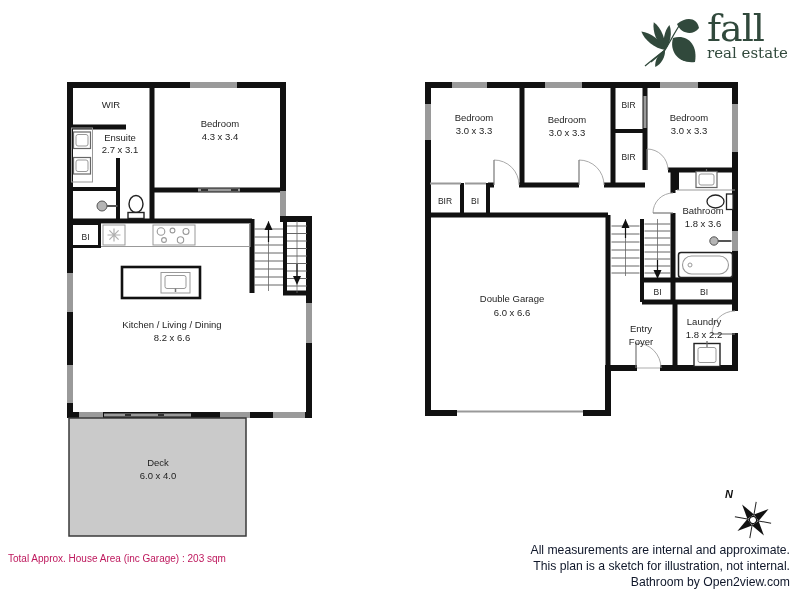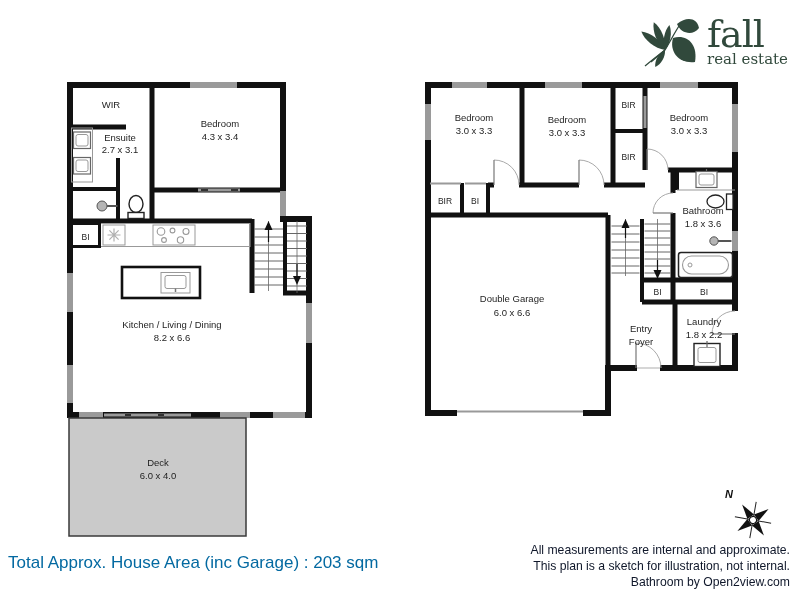--- a/index.html
+++ b/index.html
@@ -14,24 +14,24 @@
   .win{stroke:#9a9a9a;stroke-width:6;fill:none;}
   .win3{stroke:#9a9a9a;stroke-width:3;fill:none;}
   .thin{stroke:#999;stroke-width:1;fill:none;}
   .fix{stroke:#222;fill:#fff;}
   .tread{stroke:#666;stroke-width:1;}
   .mid{stroke:#666;stroke-width:.8;}
   .door{stroke:#aaa;stroke-width:1;fill:none;}
   .leafline{stroke:#777;stroke-width:1.2;fill:none;}
   .arrow{stroke:#111;stroke-width:1.2;fill:none;}
   #logo{position:absolute;top:6px;right:12px;display:flex;align-items:flex-start;color:#31493c;}
-  #logo .txt{margin-top:10px;}
+  #logo .txt{margin-top:4px;}
   #brand{font-family:"DejaVu Serif",serif;font-size:38px;line-height:36px;letter-spacing:-1px;}
   #tagline{font-family:"DejaVu Serif",serif;font-size:15px;text-align:right;margin-top:-2px;}
-  #total-area{position:absolute;left:8px;top:553px;font-size:17px;color:#0369a1;}
+  #total-area{position:absolute;left:8px;top:553px;font-size:10px;color:#be185d;}
   #disclaimer{position:absolute;right:10px;top:542px;text-align:right;font-size:12.2px;
               line-height:16.2px;color:#0f172a;}
   #plan-svg{position:absolute;left:0;top:0;}
   #compass-svg{position:absolute;left:703px;top:480px;}
 </style>
 </head>
 <body>
 
 <svg id="plan-svg" width="800" height="600" viewBox="0 0 800 600">
 

